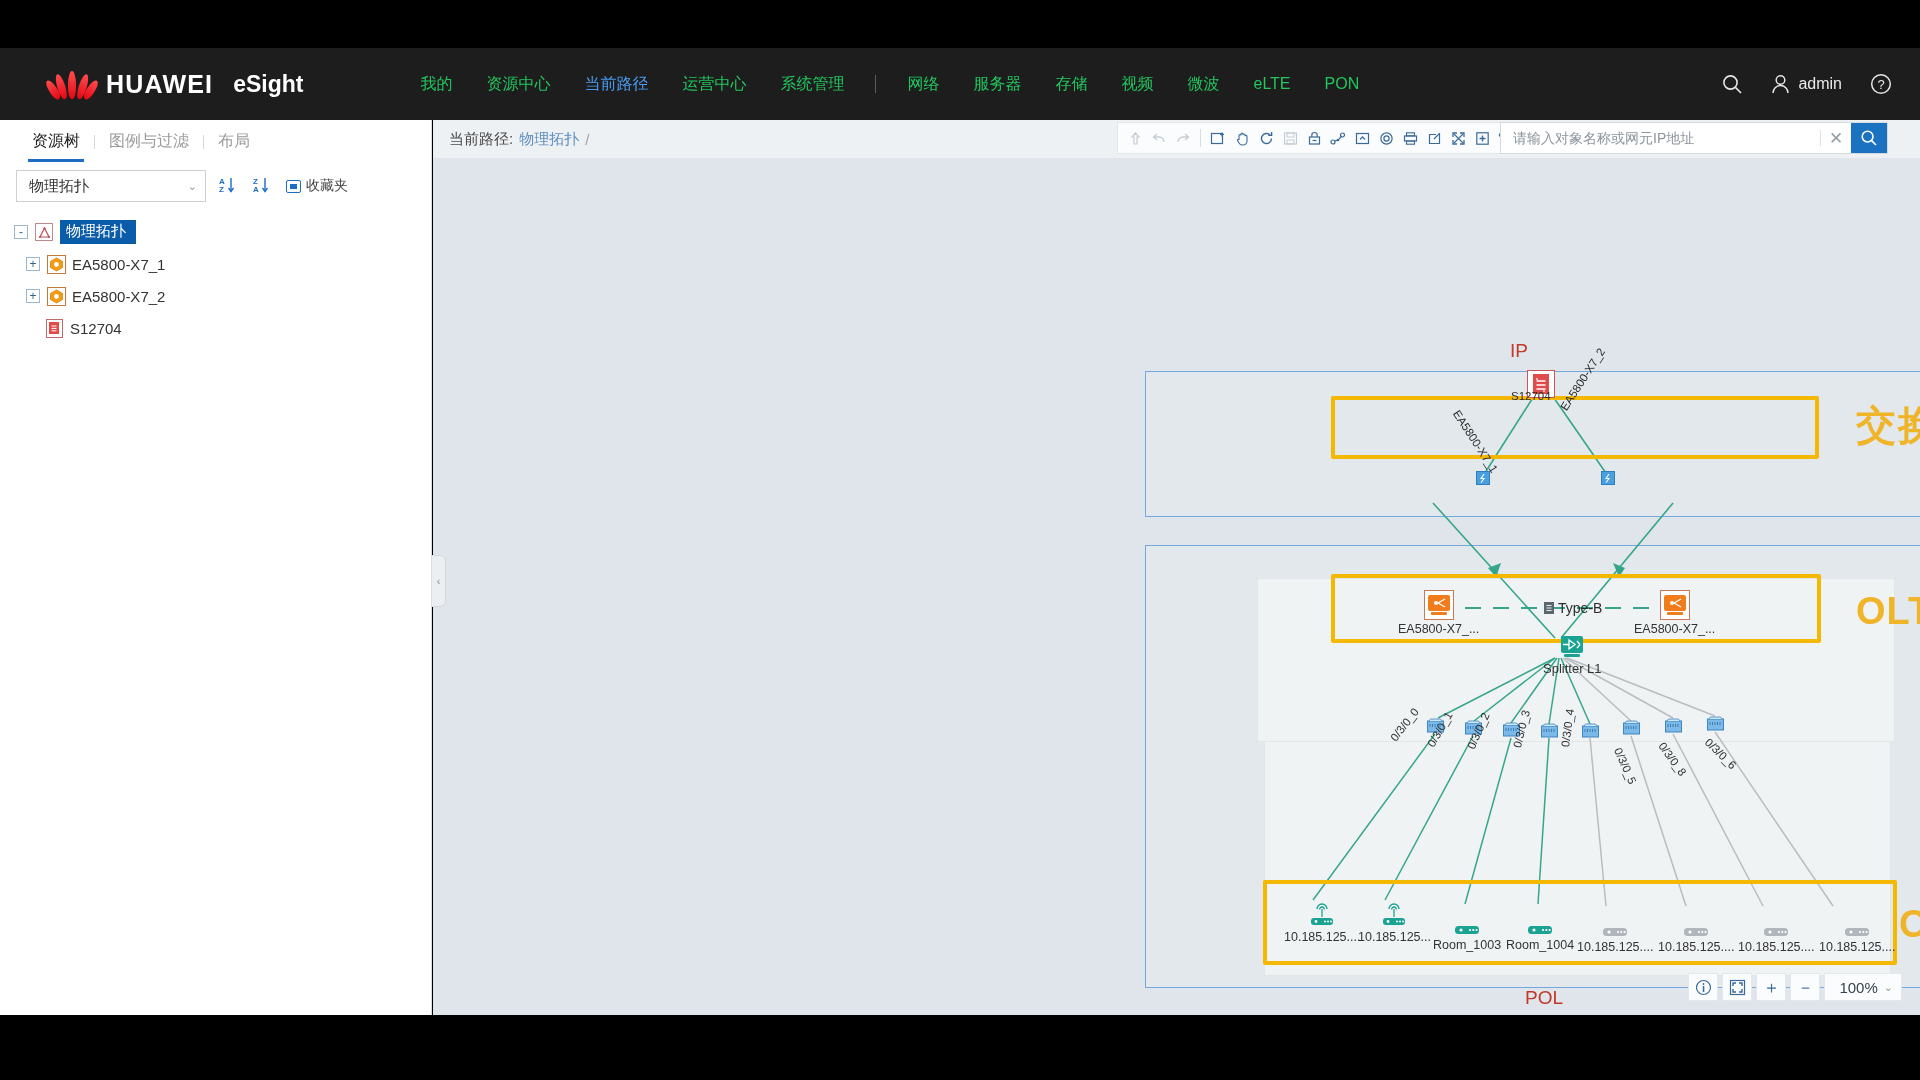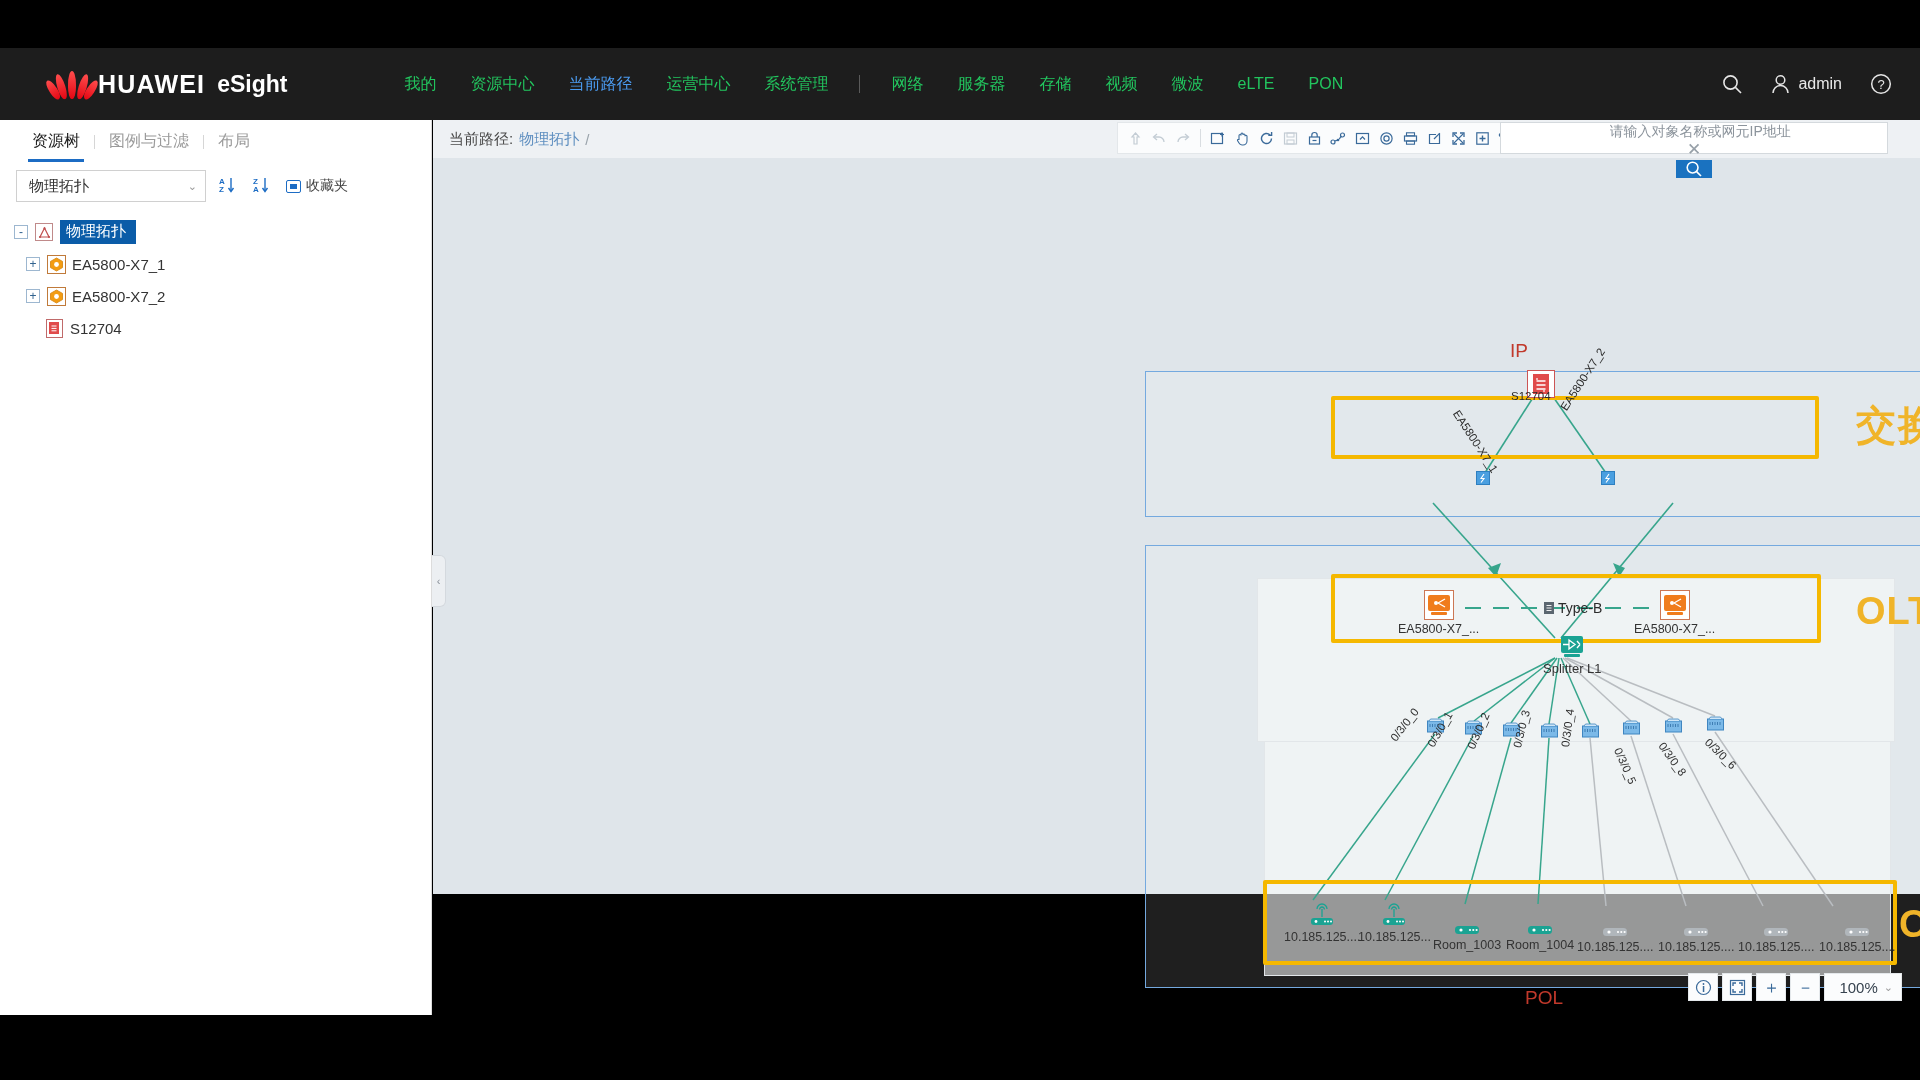--- a/index.html
+++ b/index.html
@@ -10,21 +10,21 @@
     background: #000;
     overflow: hidden;
   }
   #screen { position: relative; width: 1920px; height: 1080px; background:#000; }
 
   
   .topbar {
     position: absolute; left: 0; top: 48px; width: 1920px; height: 72px;
     background: #1d1d1d; display: flex; align-items: center;
   }
-  .brand { display: flex; align-items: center; margin-left: 52px; gap: 6px; }
+  .brand { display: flex; align-items: center; margin-left: 52px; gap: 14px; }
   .huawei-logo { width: 40px; height: 30px; position: relative; }
   .petal {
     position: absolute; bottom: 0; width: 8px; height: 28px;
     background: linear-gradient(to top,#e30613,#ff4d4d);
     border-radius: 50% 50% 45% 45%;
     transform-origin: 50% 100%;
   }
   .p1 { left: 3px; transform: rotate(-33deg) scaleY(.78); }
   .p2 { left: 9px; transform: rotate(-17deg) scaleY(.92); }
   .p3 { left: 16px; transform: rotate(0deg); }
@@ -88,21 +88,21 @@
   
   .collapse-handle{
     position:absolute; left:432px; top:555px; width:14px; height:52px;
     background:#eceff2; border:1px solid #d4d9de; border-left:none;
     border-radius:0 6px 6px 0; display:flex;align-items:center;justify-content:center;
     color:#8a9099; font-size:11px; cursor:pointer; z-index:30;
   }
 
   
   .workarea {
-    position:absolute; left:433px; top:120px; width:1487px; height:774px;
+    position:absolute; left:433px; top:120px; width:1487px; height:895px;
     background:#dfe5ea;
   }
   .bcbar {
     position:absolute; left:0; top:0; width:1487px; height:38px;
     background:#eef1f4; display:flex; align-items:center; padding-left: 16px;
     font-size:15px; color:#4a4a4a;
   }
   .bc-link { color:#5f8fc0; margin-left: 6px; }
   .bc-slash { color:#9aa3ab; margin-left:6px; }
 
@@ -110,21 +110,21 @@
     position:absolute; left: 1117px; top: 122px; height:32px;
     background:#fbfcfd; border:1px solid #e3e7ea;
     display:flex; align-items:center; padding: 0 6px; gap: 2px; z-index: 20;
   }
   .tbtn { width:22px;height:24px; display:flex;align-items:center;justify-content:center; cursor:pointer; color:#3a6a9a;}
   .tbtn.disabled { color:#c3ccd4; }
   .tbsep { width:1px;height:18px;background:#d9dde1; margin:0 4px; }
 
   .searchbox {
     position:absolute; left: 1500px; top: 122px; width: 388px; height: 32px;
-    display:flex; align-items:center; background:#fff; border:1px solid #d4d9dd; z-index:20;flex-direction:column;
+    display:flex; align-items:center; background:#fff; border:1px solid #d4d9dd; z-index:20;
   }
   .searchbox input {
     flex:1; border:none; outline:none; font-size:14px; color:#333; padding-left:12px;
     font-family:"Liberation Sans", sans-serif; background:transparent;
   }
   .searchbox input::placeholder { color:#8c949c; }
   .sbdiv { width:1px;height:16px;background:#dde1e5; }
   .clearx { width:30px;height:30px;display:flex;align-items:center;justify-content:center;color:#97a0a8;font-size:17px;cursor:pointer;}
   .sbtn { width:36px;height:30px;background:#1a72c0;display:flex;align-items:center;justify-content:center;cursor:pointer;}
 

